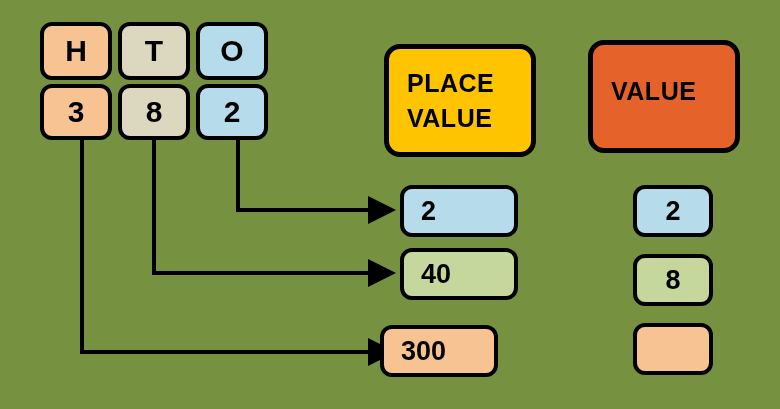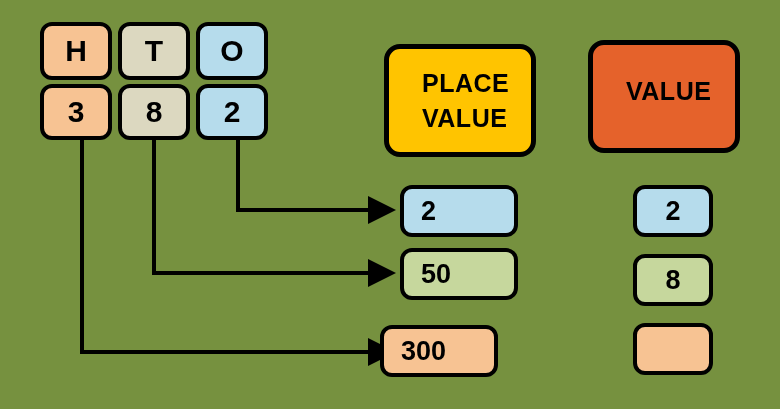--- a/index.html
+++ b/index.html
@@ -49,21 +49,21 @@
 
   
   .cat-header {
     width: 152px;
     height: 113px;
     border-width: 5px;
     border-radius: 16px;
     flex-direction: column;
     align-items: flex-start;
     justify-content: center;
-    padding-left: 33px;
+    padding-left: 18px;
     font-size: 25px;
     letter-spacing: 0.5px;
   }
   .cat-header span { display: block; }
   .cat-header span:first-child { margin-bottom: 10px; }
 
   
   .place-box {
     width: 118px;
     height: 52px;
@@ -128,20 +128,20 @@
   <div class="box cat-header c-place" style="left:384px; top:44px;">
     <span>PLACE</span>
     <span>VALUE</span>
   </div>
 
   <div class="box cat-header c-face" style="left:588px; top:40px;">
     <span>VALUE</span>
   </div>
 
   <div class="box place-box c-ones" style="left:400px; top:185px;">2</div>
-  <div class="box place-box c-green" style="left:400px; top:248px;">50</div>
+  <div class="box place-box c-green" style="left:400px; top:248px;">40</div>
   <div class="box place-box c-hundreds" style="left:380px; top:325px;">300</div>
 
   <div class="box face-box c-ones" style="left:633px; top:185px;">2</div>
   <div class="box face-box c-green" style="left:633px; top:254px;">8</div>
   <div class="box face-box c-hundreds" style="left:633px; top:323px;"></div>
 
 </div>
 
 </body></html>

